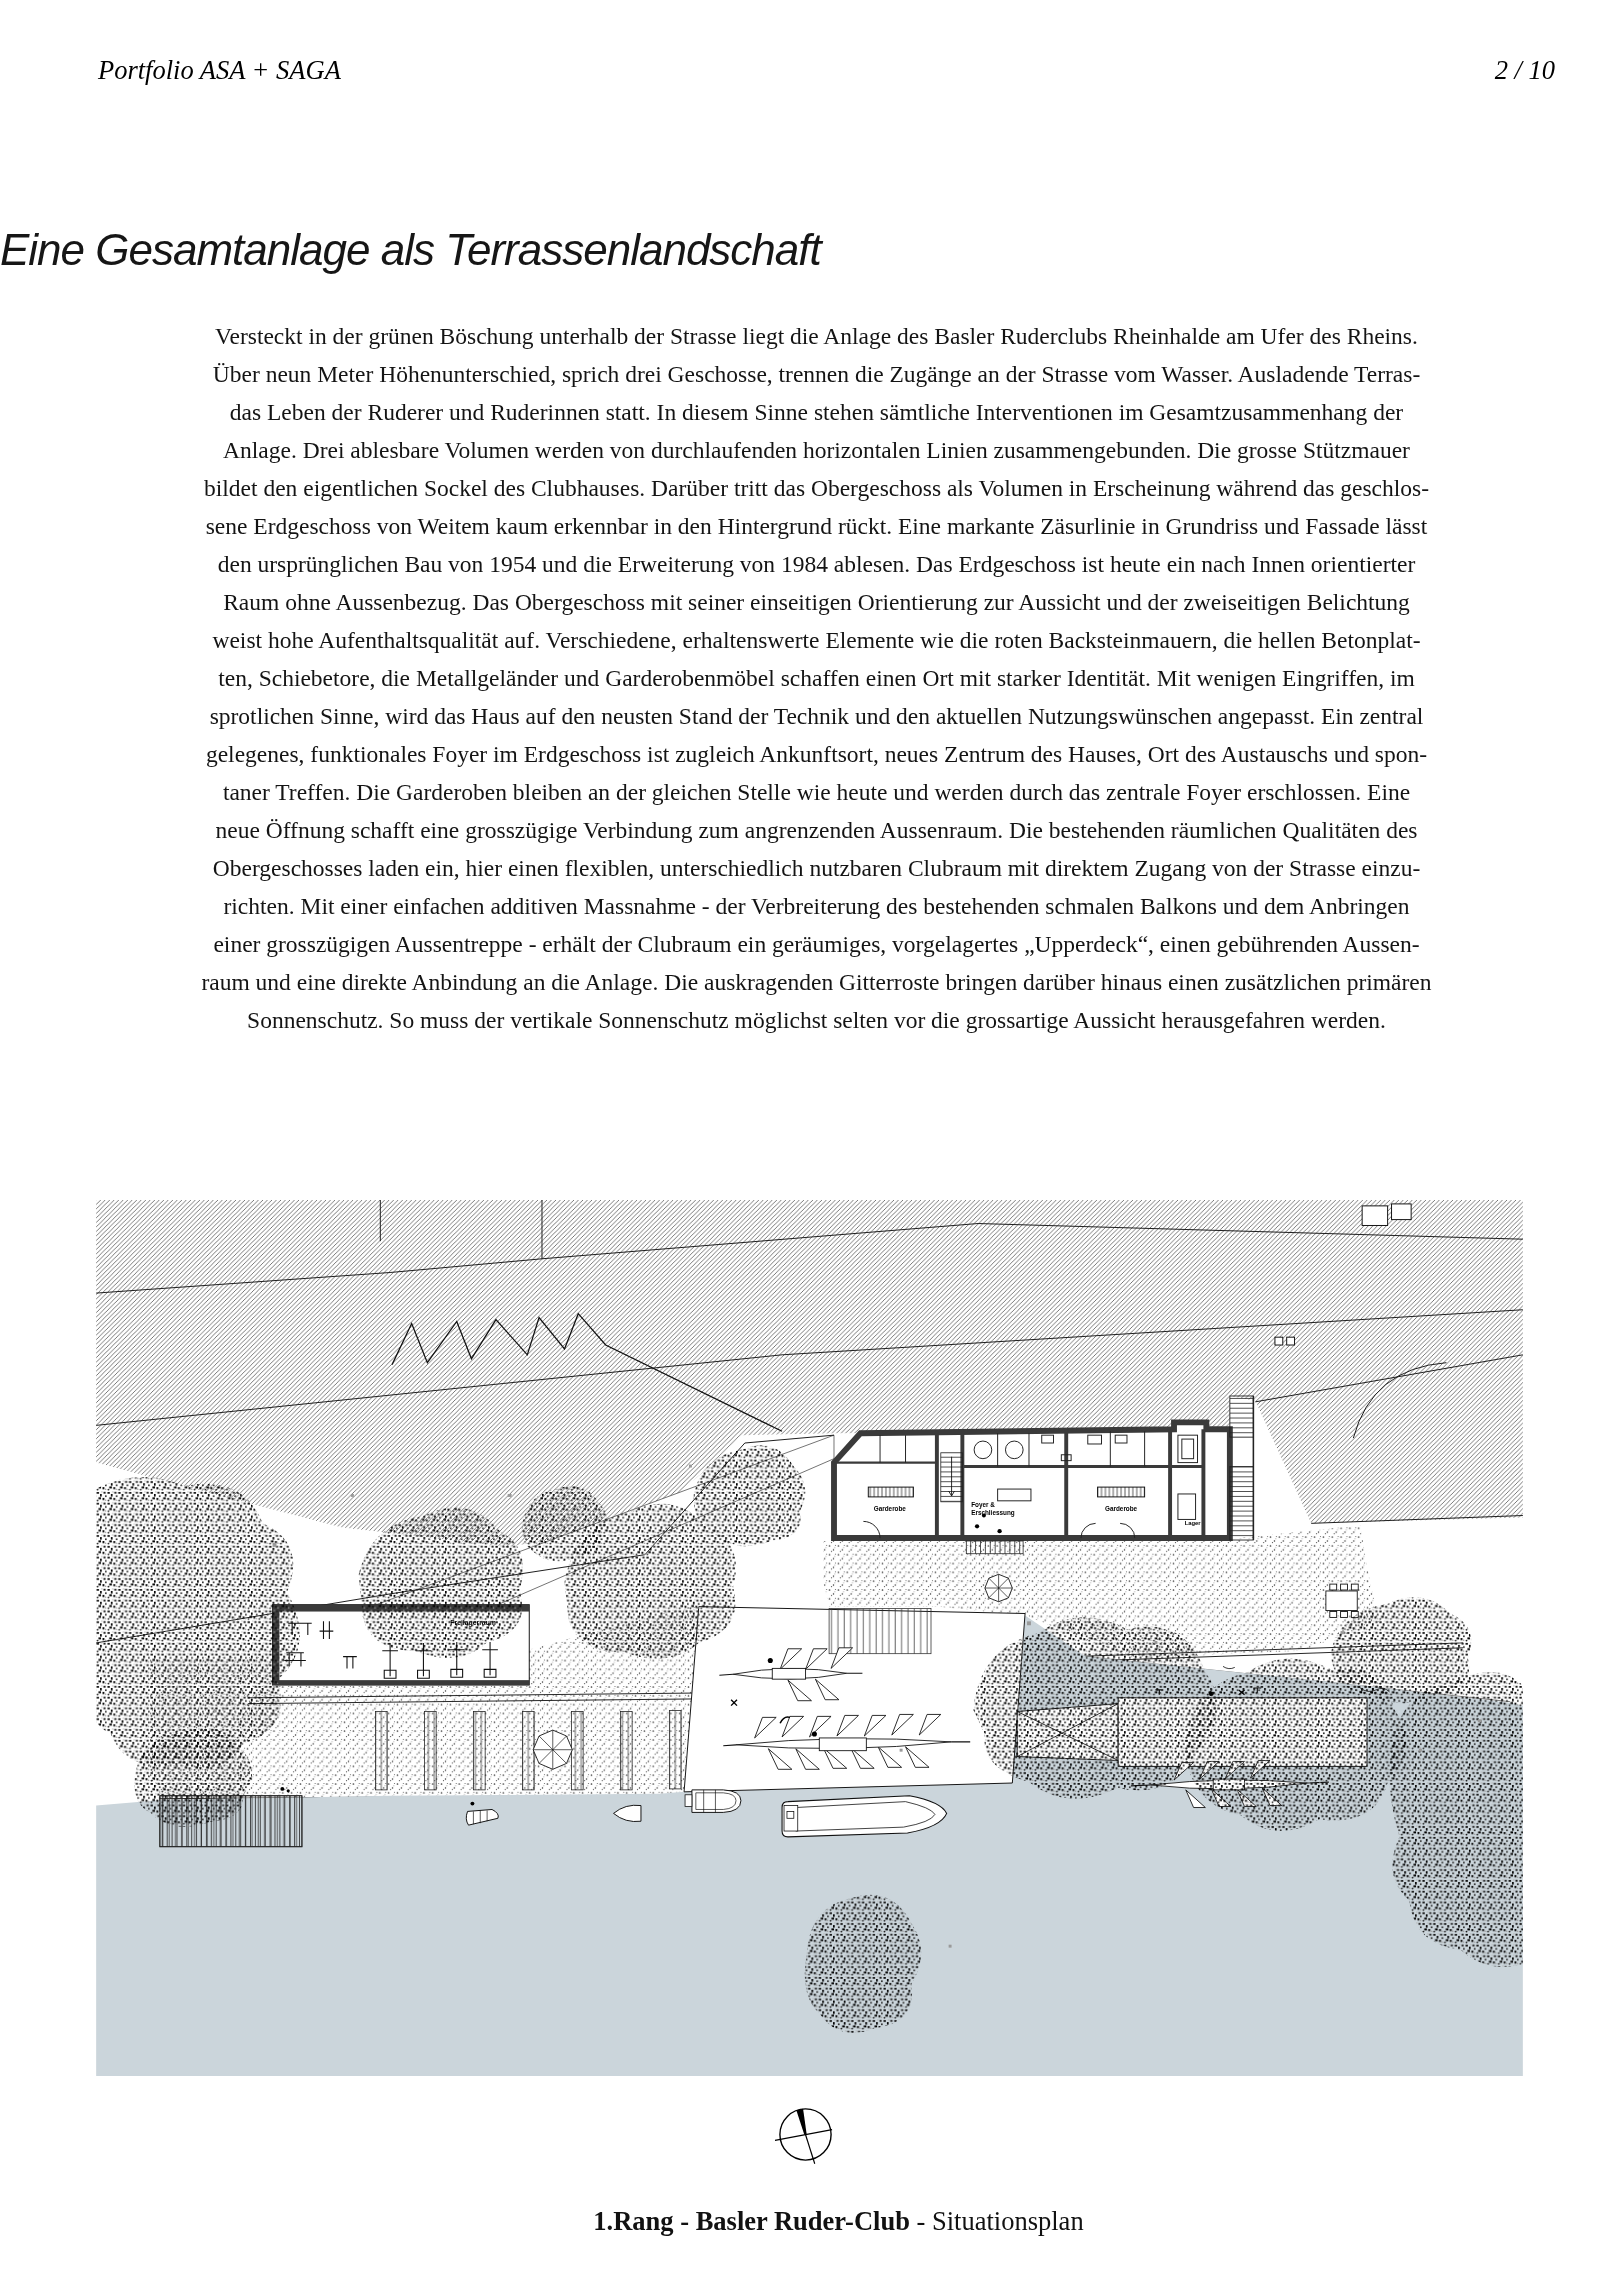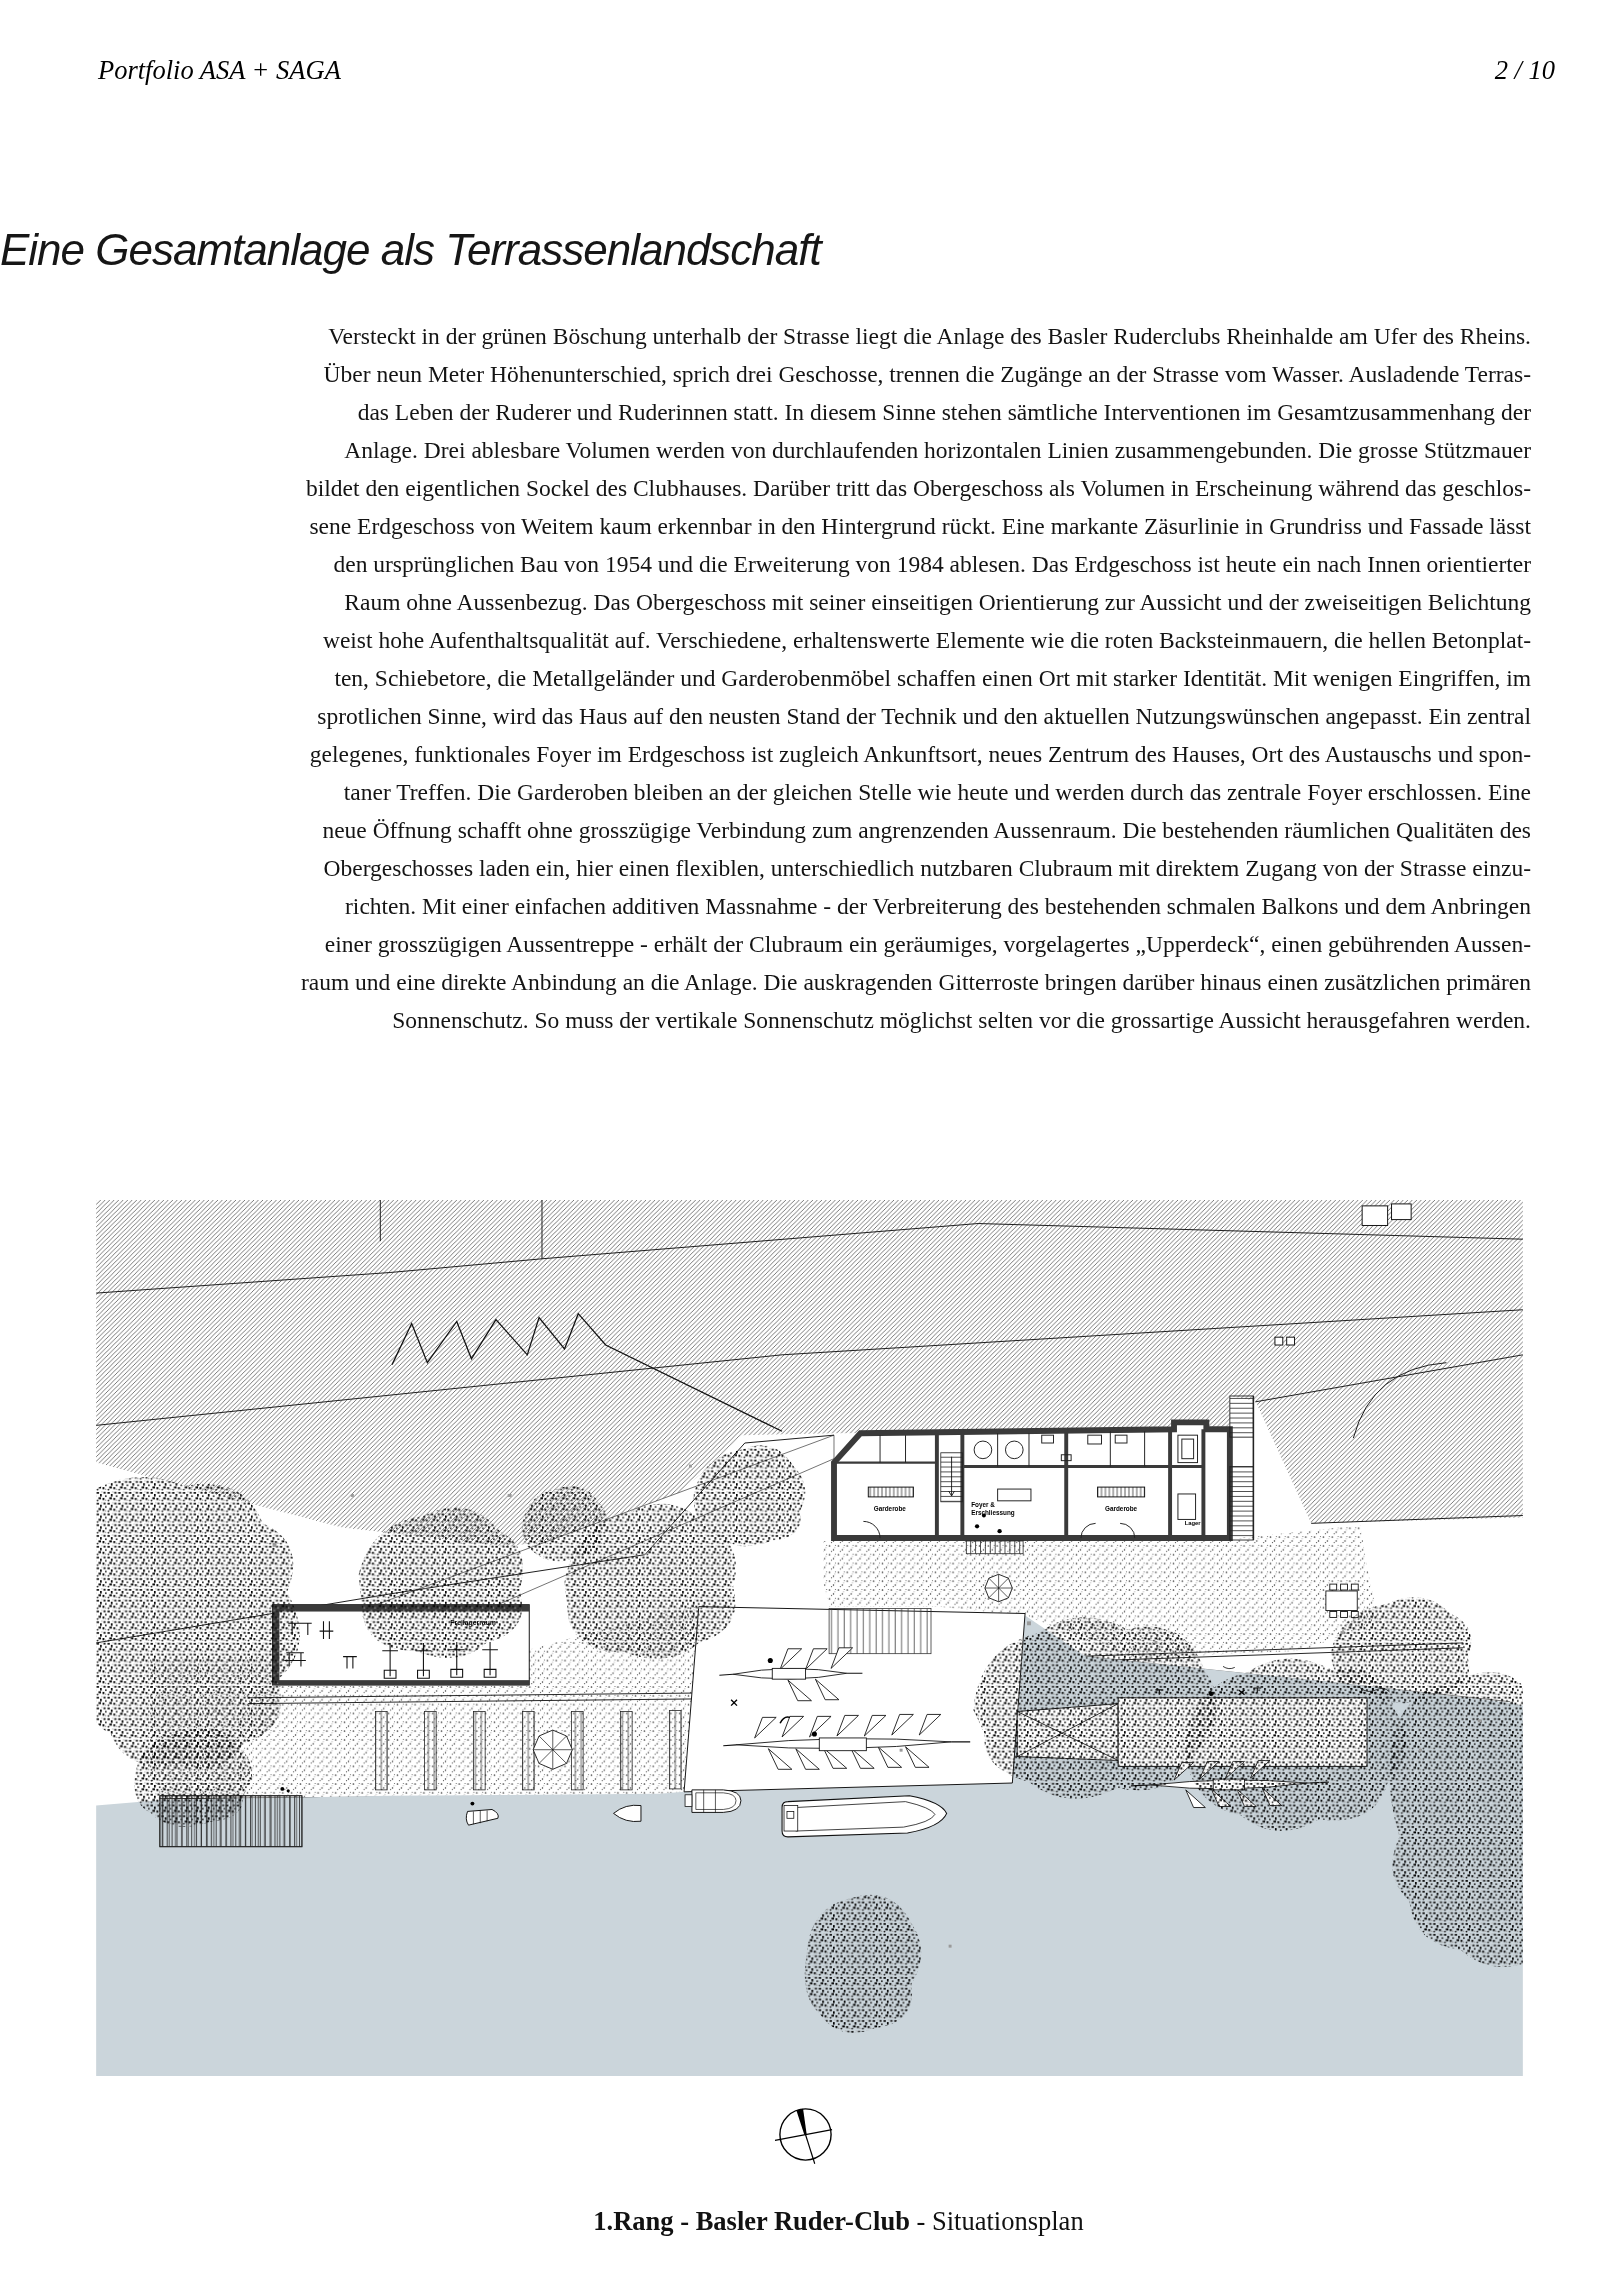--- a/index.html
+++ b/index.html
@@ -2,21 +2,21 @@
 <html><head>
 <meta charset="utf-8">
 <style>
   html,body{margin:0;padding:0;background:#e8e8e8;}
   .page{position:relative;width:1621px;height:2293px;background:#ffffff;margin:0 auto;overflow:hidden;
         font-family:"Liberation Serif",serif;color:#000;padding-left:32px;}
   .header{position:absolute;top:55px;left:98px;right:98px;display:flex;justify-content:space-between;
           font-style:italic;font-size:26.5px;}
   .title{position:absolute;top:225px;left:0;width:100%;text-align:left;
          font-family:"Liberation Sans",sans-serif;font-style:italic;font-size:44px;letter-spacing:-1px;color:#161616;}
-  .bodytext{position:absolute;top:317px;left:90px;width:1441px;text-align:right;
+  .bodytext{position:absolute;top:317px;left:96px;width:1441px;text-align:center;
             font-size:23.5px;line-height:38px;color:#141414;}
   .bline{white-space:nowrap;}
   .plan{position:absolute;left:96px;top:1200px;width:1427px;height:876px;}
   .compass{position:absolute;left:774px;top:2103px;}
   .caption{position:absolute;top:2206px;left:12px;width:100%;text-align:center;font-size:26.5px;color:#111;}
   .caption .b{font-weight:bold;}
   svg text{font-family:"Liberation Sans",sans-serif;}
 </style>
 </head>
 <body>
@@ -37,21 +37,21 @@
       <div class="bline">Anlage. Drei ablesbare Volumen werden von durchlaufenden horizontalen Linien zusammengebunden. Die grosse Stützmauer</div>
       <div class="bline">bildet den eigentlichen Sockel des Clubhauses. Darüber tritt das Obergeschoss als Volumen in Erscheinung während das geschlos-</div>
       <div class="bline">sene Erdgeschoss von Weitem kaum erkennbar in den Hintergrund rückt. Eine markante Zäsurlinie in Grundriss und Fassade lässt</div>
       <div class="bline">den ursprünglichen Bau von 1954 und die Erweiterung von 1984 ablesen. Das Erdgeschoss ist heute ein nach Innen orientierter</div>
       <div class="bline">Raum ohne Aussenbezug. Das Obergeschoss mit seiner einseitigen Orientierung zur Aussicht und der zweiseitigen Belichtung</div>
       <div class="bline">weist hohe Aufenthaltsqualität auf. Verschiedene, erhaltenswerte Elemente wie die roten Backsteinmauern, die hellen Betonplat-</div>
       <div class="bline">ten, Schiebetore, die Metallgeländer und Garderobenmöbel schaffen einen Ort mit starker Identität. Mit wenigen Eingriffen, im</div>
       <div class="bline">sprotlichen Sinne, wird das Haus auf den neusten Stand der Technik und den aktuellen Nutzungswünschen angepasst. Ein zentral</div>
       <div class="bline">gelegenes, funktionales Foyer im Erdgeschoss ist zugleich Ankunftsort, neues Zentrum des Hauses, Ort des Austauschs und spon-</div>
       <div class="bline">taner Treffen. Die Garderoben bleiben an der gleichen Stelle wie heute und werden durch das zentrale Foyer erschlossen. Eine</div>
-      <div class="bline">neue Öffnung schafft ohne grosszügige Verbindung zum angrenzenden Aussenraum. Die bestehenden räumlichen Qualitäten des</div>
+      <div class="bline">neue Öffnung schafft eine grosszügige Verbindung zum angrenzenden Aussenraum. Die bestehenden räumlichen Qualitäten des</div>
       <div class="bline">Obergeschosses laden ein, hier einen flexiblen, unterschiedlich nutzbaren Clubraum mit direktem Zugang von der Strasse einzu-</div>
       <div class="bline">richten. Mit einer einfachen additiven Massnahme - der Verbreiterung des bestehenden schmalen Balkons und dem Anbringen</div>
       <div class="bline">einer grosszügigen Aussentreppe - erhält der Clubraum ein geräumiges, vorgelagertes „Upperdeck“, einen gebührenden Aussen-</div>
       <div class="bline">raum und eine direkte Anbindung an die Anlage. Die auskragenden Gitterroste bringen darüber hinaus einen zusätzlichen primären</div>
       <div class="bline">Sonnenschutz. So muss der vertikale Sonnenschutz möglichst selten vor die grossartige Aussicht herausgefahren werden.</div>
     </div>
 
   <svg class="plan" viewBox="0 0 1456 894" xmlns="http://www.w3.org/2000/svg">
     <defs>
       <pattern id="hatch" width="4.6" height="4.6" patternUnits="userSpaceOnUse">

